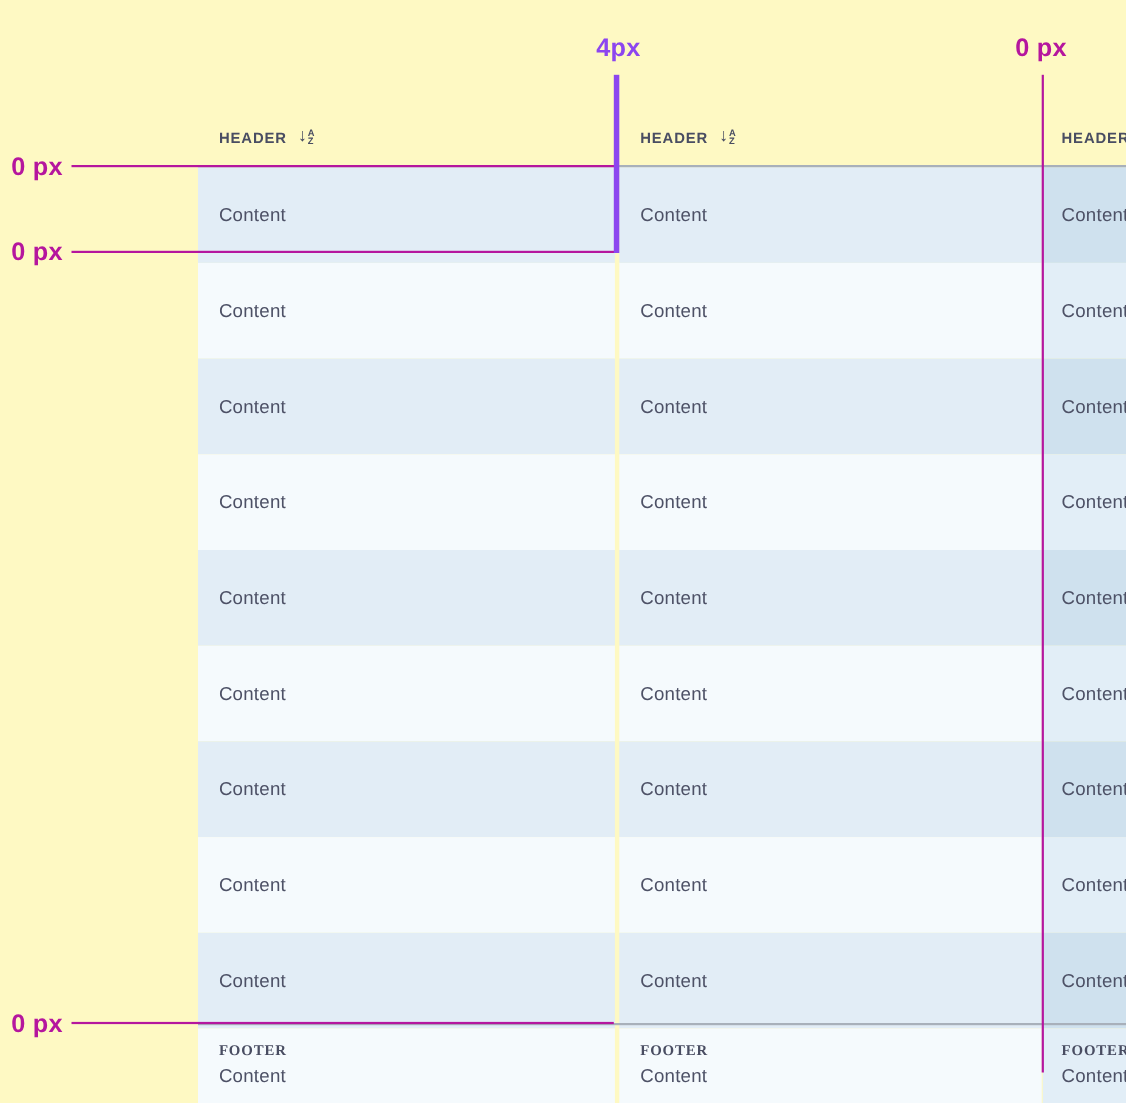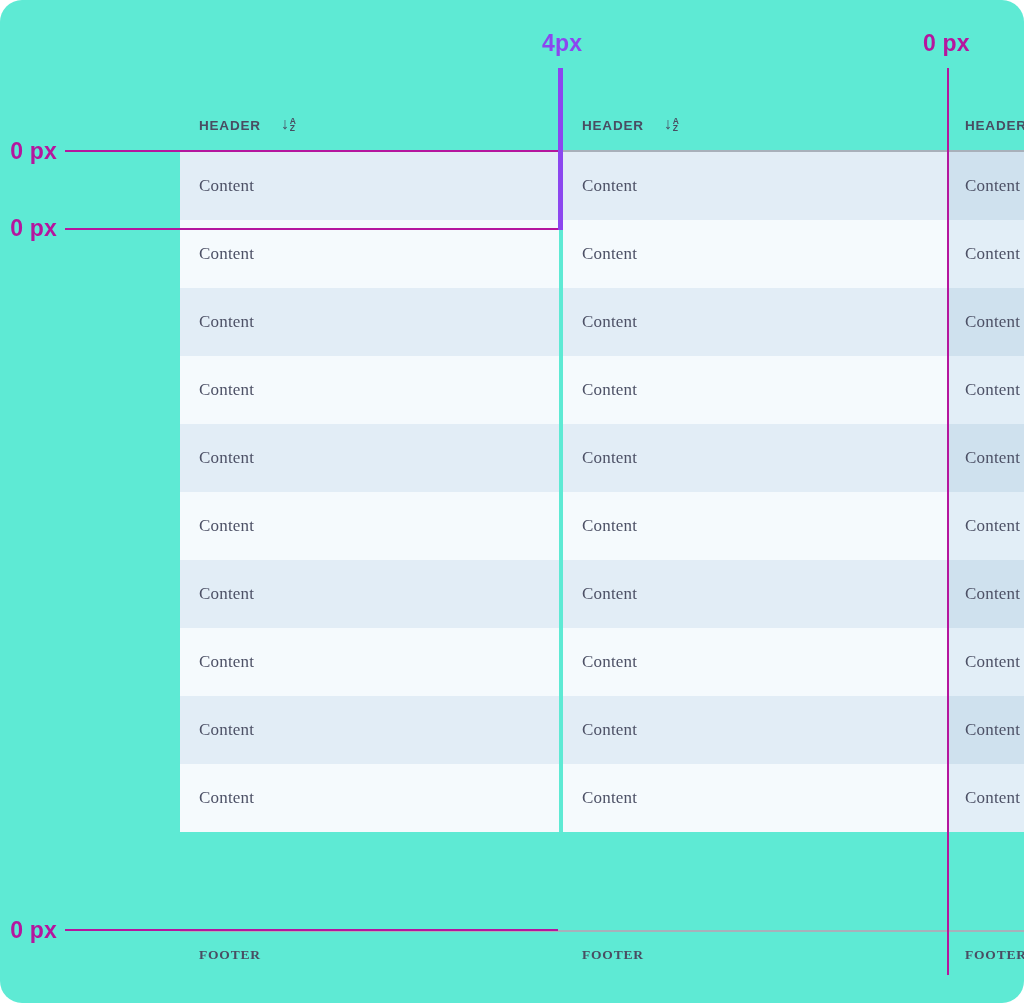--- a/index.html
+++ b/index.html
@@ -1,19 +1,18 @@
 <!DOCTYPE html>
 <html style="--purple: #8c46ef; --magenta: #b5169e; --row-odd: #e2edf6; --row-even: #f5fafd; --hl-odd: #cfe1ee; --hl-even: #e2eef7;"><head>
 <meta charset="utf-8">
 <style>
   html,body{margin:0;padding:0;background:#ffffff;}
   #app{
-    position:relative;width:1024px;height:1003px;overflow:hidden;background:#5eead4;
+    position:relative;width:1024px;height:1003px;overflow:hidden;background:#fef9c3;
     font-family:"Liberation Sans", sans-serif;
-    border-radius:22px;
   }
   
   .measure-label{
     position:absolute;font-size:23px;font-weight:700;line-height:25px;
     letter-spacing:.2px;white-space:nowrap;z-index:7;
   }
   .measure-label.purple{color:var(--purple,#8c46ef);}
   .measure-label.magenta{color:var(--magenta,#b5169e);}
   #lbl-col-gap{left:542px;top:31px;}
   #lbl-right-gap{left:923px;top:31px;}
@@ -34,32 +33,32 @@
   .gray-border{position:absolute;height:2px;background:#a8b0ba;z-index:4;}
   #border-header{left:180px;top:150px;width:844px;}
   #border-footer{left:180px;top:930px;width:844px;}
   
   .col{position:absolute;top:0;height:1003px;z-index:1;}
   #col1{left:180px;width:379px;}
   #col2{left:563px;width:384px;}
   #col3{left:948px;width:76px;}
   .hdr{
     position:absolute;top:112px;left:19px;height:26px;
-    display:flex;align-items:center;gap:20px;white-space:nowrap;
+    display:flex;align-items:center;gap:10px;white-space:nowrap;
   }
   #col3 .hdr{left:17px;}
   .hdr-text{
     font-size:13.5px;font-weight:700;letter-spacing:.8px;color:#494d62;
   }
   .sort-icon{display:flex;align-items:center;gap:1px;color:#494d62;}
   .sort-icon .arrow{font-size:16px;font-weight:700;line-height:16px;transform:translateY(-1px);}
   .sort-icon .az{display:flex;flex-direction:column;font-size:8.5px;font-weight:700;
     line-height:7.5px;letter-spacing:0;}
   .rows{position:absolute;top:152px;left:0;right:0;}
-  .cell{height:68px;display:flex;align-items:center;padding-left:19px;box-sizing:border-box;font-family:Liberation Serif, serif;}
+  .cell{height:87px;display:flex;align-items:center;padding-left:19px;box-sizing:border-box;}
   #col3 .cell{padding-left:17px;}
   .cell span{font-size:17px;letter-spacing:.2px;color:#4d5166;white-space:nowrap;}
   .cell.odd{background:var(--row-odd,#e2edf6);}
   .cell.even{background:var(--row-even,#f5fafd);}
   #col3 .cell.odd{background:var(--hl-odd,#cfe1ee);}
   #col3 .cell.even{background:var(--hl-even,#e2eef7);}
   .ftr{
     position:absolute;top:947px;left:19px;
     font-size:13.5px;font-weight:700;letter-spacing:.8px;color:#494d62;white-space:nowrap;font-family:Liberation Serif, serif;
   }

